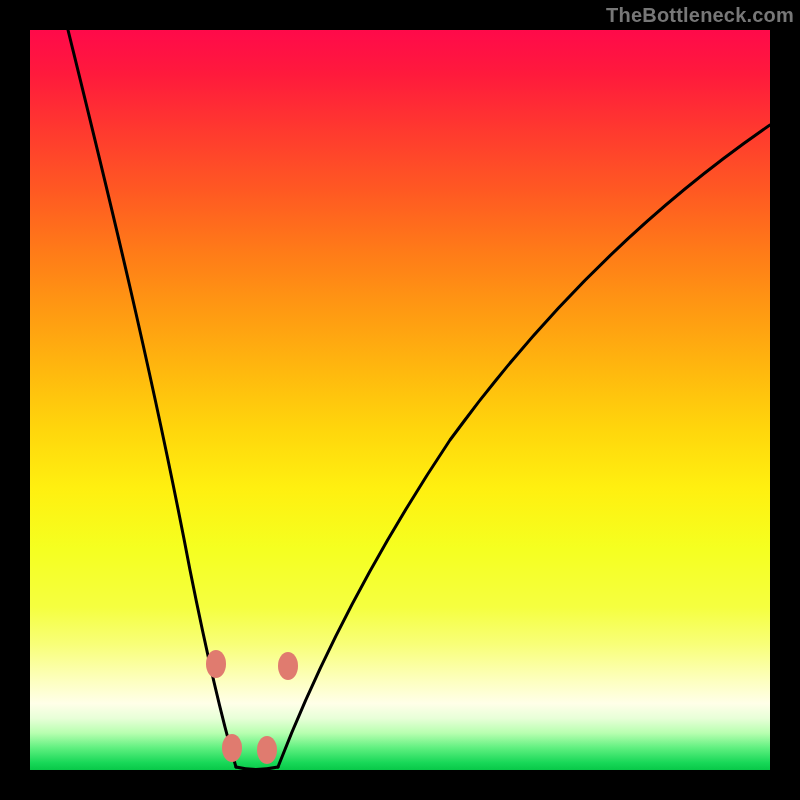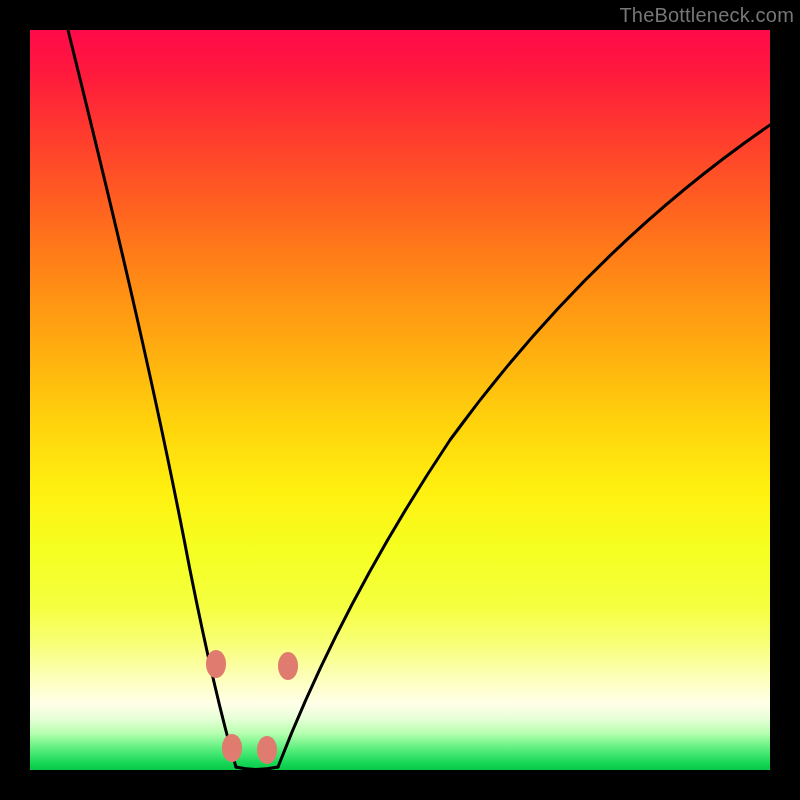--- a/index.html
+++ b/index.html
@@ -47,21 +47,21 @@
       #18d858 99%,
       #08c848 100%
     );
   }
   .watermark {
     position: absolute;
     top: 4px;
     right: 6px;
     color: #777;
     font-size: 20px;
-    font-weight: 400;
+    font-weight: 700;
     letter-spacing: 0.2px;
     font-family: Arial, Helvetica, sans-serif;
   }
   svg.curve-layer {
     position: absolute;
     top: 0;
     left: 0;
     width: 740px;
     height: 740px;
     overflow: hidden;

